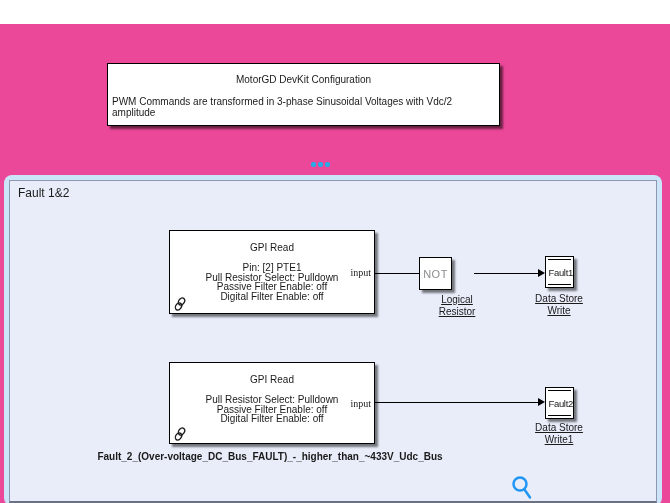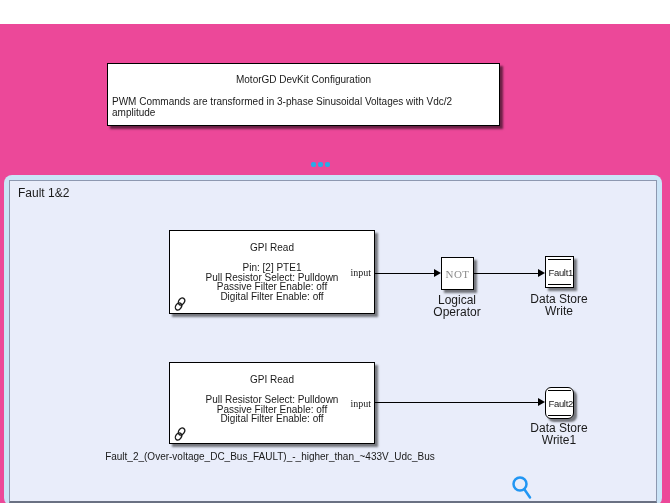--- a/index.html
+++ b/index.html
@@ -36,35 +36,35 @@
   .gpi{width:206px;height:84px;left:169px;text-align:center;}
   .gpi-title{margin-top:11px;font-size:10px;}
   .gpi-params{margin-top:10px;font-size:10px;line-height:9.5px;}
   .port-label{
     position:absolute;right:3px;top:50%;transform:translateY(-50%);
     font-size:10px;background:transparent;font-family:Liberation Serif, serif;
   }
   .link-badge{position:absolute;left:4px;bottom:2px;width:12px;height:14px;}
   
   .not-block{
-    left:441px;top:233px;width:33px;height:33px;
+    left:419px;top:233px;width:33px;height:33px;
     display:flex;align-items:center;justify-content:center;
-    font-family:Liberation Serif, serif;
+    font-family:Liberation Sans, sans-serif;
     font-size:11px;color:#8c8c8c;letter-spacing:0.5px;
   }
   
   .ds-block{
     width:29px;height:32px;left:545px;
     display:flex;align-items:center;justify-content:flex-end;
     font-size:9.5px;letter-spacing:-0.3px;
   }
   .ds-line-top{position:absolute;left:2px;right:2px;top:2px;border-top:1px solid #000;}
   .ds-line-bot{position:absolute;left:2px;right:2px;bottom:2px;border-bottom:1px solid #000;}
   
-  .block-label{position:absolute;text-align:center;font-size:12px;line-height:12px;}
+  .block-label{position:absolute;text-align:center;font-size:10px;line-height:12px;text-decoration:underline;}
   .caption{position:absolute;text-align:center;font-size:10px;white-space:nowrap;}
   
   .wire{position:absolute;height:1px;background:#000;}
   .arrowhead{
     position:absolute;width:0;height:0;
     border-left:7px solid #000;border-top:4px solid transparent;border-bottom:4px solid transparent;
   }
   
   .magnifier{position:absolute;left:510px;top:451px;width:24px;height:26px;cursor:pointer;}
 </style>
@@ -111,21 +111,21 @@
   </div>
 
   <div class="wire" style="left:375px;top:249px;width:59px;"></div>
   <div class="arrowhead" style="left:434px;top:245px;"></div>
 
   <div class="sl-block not-block">
     <span>NOT</span>
   </div>
   <div class="block-label" style="left:407px;top:270px;width:100px;">
     <div>Logical</div>
-    <div>Operator</div>
+    <div>Resistor</div>
   </div>
 
   <div class="wire" style="left:474px;top:249px;width:64px;"></div>
   <div class="arrowhead" style="left:538px;top:245px;"></div>
 
   <div class="sl-block ds-block" style="top:232px;">
     <span class="ds-line-top"></span>
     <span>Fault1</span>
     <span class="ds-line-bot"></span>
   </div>
@@ -149,31 +149,31 @@
           <ellipse cx="7.5" cy="4.5" rx="2.8" ry="3.8" transform="rotate(35 7.5 4.5)"></ellipse>
           <ellipse cx="4.5" cy="9.5" rx="2.8" ry="3.8" transform="rotate(35 4.5 9.5)"></ellipse>
         </g>
       </svg>
     </span>
   </div>
 
   <div class="wire" style="left:375px;top:378px;width:163px;"></div>
   <div class="arrowhead" style="left:538px;top:374px;"></div>
 
-  <div class="sl-block ds-block" style="top:363px;border-radius:6px;">
+  <div class="sl-block ds-block" style="top:363px;">
     <span class="ds-line-top"></span>
     <span>Fault2</span>
     <span class="ds-line-bot"></span>
   </div>
   <div class="block-label" style="left:519px;top:398px;width:80px;">
     <div>Data Store</div>
     <div>Write1</div>
   </div>
 
-  <div class="caption" style="left:40px;top:427px;width:460px;">Fault_2_(Over-voltage_DC_Bus_FAULT)_-_higher_than_~433V_Udc_Bus</div>
+  <div class="caption" style="left:40px;top:427px;width:460px;font-weight:bold;">Fault_2_(Over-voltage_DC_Bus_FAULT)_-_higher_than_~433V_Udc_Bus</div>
 
   <div class="magnifier">
     <svg viewBox="0 0 24 26" width="24" height="26">
       <circle cx="10" cy="9" r="6.5" fill="none" stroke="#2196f3" stroke-width="2.5"></circle>
       <line x1="14.5" y1="14.5" x2="20" y2="22.5" stroke="#2196f3" stroke-width="2.5" stroke-linecap="round"></line>
     </svg>
   </div>
 
 </div>
 

